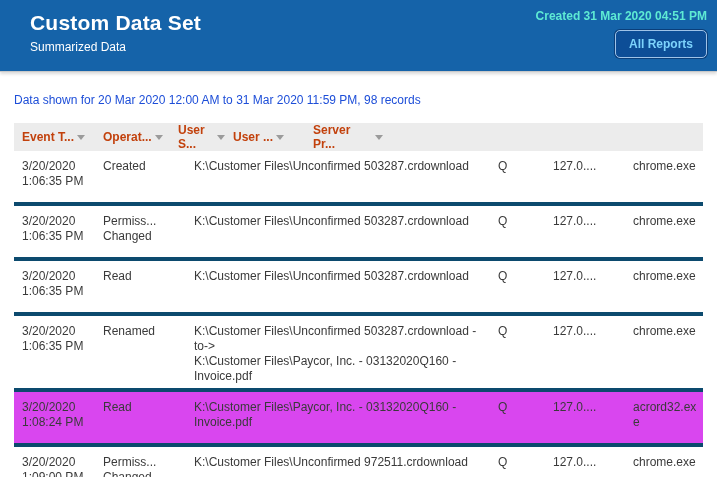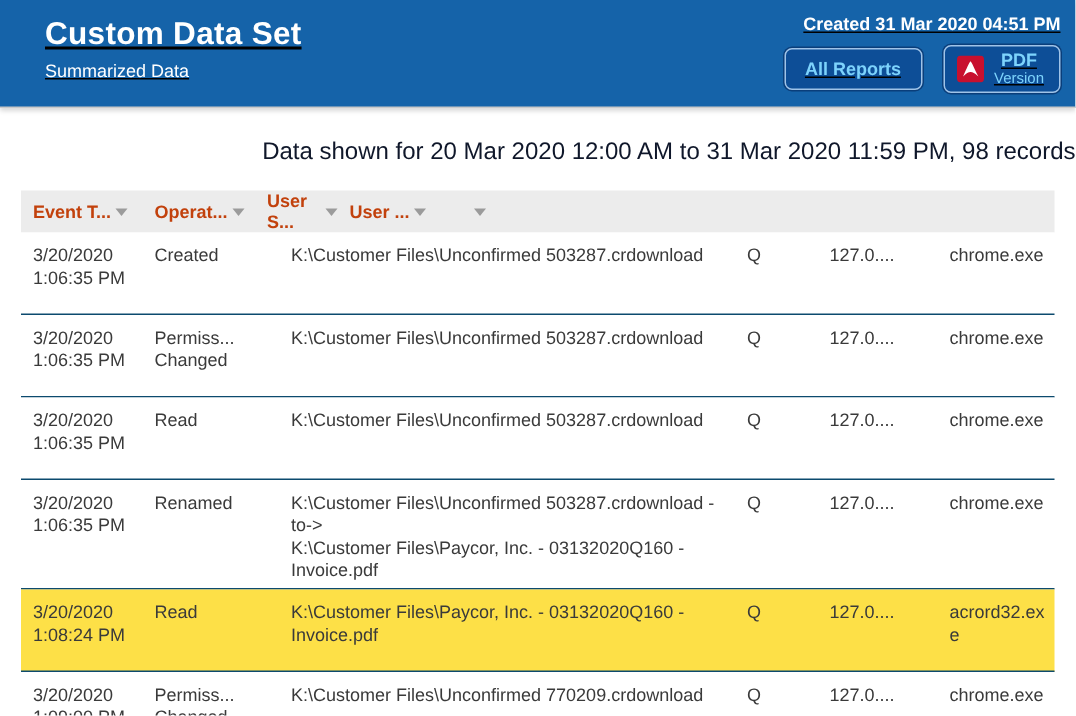--- a/index.html
+++ b/index.html
@@ -1,88 +1,76 @@
 <!DOCTYPE html>
 <html><head>
 <meta charset="utf-8">
 <style>
   * { margin: 0; padding: 0; box-sizing: border-box; }
   html, body { width: 717px; height: 477px; background: #ffffff; overflow: hidden;
     font-family: "Liberation Sans", sans-serif; }
 
   
   .top-band { height: 72px; background: #1563a9; display: flex; justify-content: space-between;
-    border-bottom: 1px solid #c9c9c9; box-shadow: 0 2px 3px rgba(0,0,0,0.15); position: relative; text-decoration: underline; }
+    border-bottom: 1px solid #c9c9c9; box-shadow: 0 2px 3px rgba(0,0,0,0.15); position: relative; }
   .band-left { padding: 11px 0 0 30px; color: #ffffff; }
   .report-title { font-size: 21px; font-weight: bold; letter-spacing: 0.2px; }
   .report-subtitle { font-size: 12px; margin-top: 5px; }
   .band-right { padding: 9px 10px 0 0; text-align: right; }
-  .created-text { color: #ffffff; font-size: 12px; font-weight: bold; }
+  .created-text { color: #5eead4; font-size: 12px; font-weight: bold; }
   .band-buttons { display: flex; align-items: center; justify-content: flex-end; gap: 14px; margin-top: 7px; }
   .band-btn { background: #0d4e97; color: #7dd3fc; border: 1px solid #9fc3e8; border-radius: 5px;
     box-shadow: 0 0 0 1px #0a3e7a; font-family: "Liberation Sans", sans-serif; cursor: pointer;
     display: flex; align-items: center; justify-content: center; }
   .all-reports-btn { padding: 6px 13px; font-size: 12px; font-weight: bold; }
   .pdf-btn { padding: 3px 10px 3px 8px; gap: 7px; }
   .pdf-icon { width: 18px; height: 18px; display: block; }
   .pdf-text-col { display: flex; flex-direction: column; align-items: center; line-height: 1.1; }
   .pdf-label { font-size: 12px; font-weight: bold; }
   .pdf-sublabel { font-size: 10px; }
 
   
-  .info-line { margin: 21px 0 0 14px; font-size: 16px; color: #0f172a; text-align: right; }
+  .info-line { margin: 21px 0 0 14px; font-size: 12px; color: #1d4ed8; }
 
   
   .data-table { margin: 16px 14px 0 14px; width: 689px; }
   .thead { display: flex; background: #ececec; height: 28px; align-items: center;
     color: #c2410c; font-size: 12px; font-weight: bold; }
   .th { display: flex; align-items: center; padding-left: 8px; cursor: pointer; }
   .filter-caret { width: 0; height: 0; border-left: 4px solid transparent;
     border-right: 4px solid transparent; border-top: 5px solid #9b9b9b; margin-left: 3px;
     display: inline-block; cursor: pointer; }
   .th-filename .filter-caret { margin-left: auto; margin-right: 8px; }
 
   .col-time   { width: 81px;  flex: none; }
   .col-op     { width: 75px;  flex: none; }
   .col-file   { width: 320px; flex: none; }
   .col-size   { width: 55px;  flex: none; }
   .col-user   { width: 80px;  flex: none; }
   .col-server { width: 78px;  flex: none; }
 
-  .trow { display: flex; min-height: 55px; border-bottom: 1px solid #0c4a6e;
+  .trow { display: flex; min-height: 55px; border-bottom: 4px solid #0c4a6e;
     font-size: 12px; color: #3a3a3a; background: #ffffff; }
-  .trow.alt { background: #fde047; }
+  .trow.alt { background: #d946ef; }
   .td { padding: 8px 6px 4px 8px; line-height: 15px; word-wrap: break-word; }
   .file-line { min-height: 0; margin-left: 16px; }
 </style>
 </head>
 <body>
 
 <div class="top-band">
   <div class="band-left">
     <div class="report-title">Custom Data Set</div>
     <div class="report-subtitle">Summarized Data</div>
   </div>
   <div class="band-right">
     <div class="created-text">Created 31 Mar 2020 04:51 PM</div>
     <div class="band-buttons">
       <button class="band-btn all-reports-btn">
         <span>All Reports</span>
-      </button>
-      <button class="band-btn pdf-btn">
-        <span class="pdf-icon">
-          <svg width="18" height="18" viewBox="0 0 20 20">
-            <rect width="20" height="20" rx="3" fill="#c8102e"></rect>
-            <path d="M4.5 15.5 C7.2 9.5 9 5 10 4.2 C11 5 13 10 15.8 15.5 C13 13.2 11.8 12.3 10.1 12.3 C8.4 12.3 6.8 13.4 4.5 15.5 Z" fill="#ffffff"></path>
-          </svg>
-        </span>
-        <span class="pdf-text-col">
-          <span class="pdf-label">PDF</span>
-          <span class="pdf-sublabel">Version</span>
-        </span>
       </button>
     </div>
   </div>
 </div>
 
 <div class="info-line">Data shown for 20 Mar 2020 12:00 AM to 31 Mar 2020 11:59 PM, 98 records</div>
 
 <div class="data-table">
   <div class="thead">
     <div class="th col-time">
@@ -95,20 +83,21 @@
     </div>
     <div class="th col-size">
       <span>User S...</span>
       <span class="filter-caret"></span>
     </div>
     <div class="th col-user">
       <span>User ...</span>
       <span class="filter-caret"></span>
     </div>
     <div class="th col-server">
+      <span>Server Pr...</span>
       <span class="filter-caret"></span>
     </div>
   </div>
 
   <div class="trow">
     <div class="td col-time">3/20/2020 1:06:35 PM</div>
     <div class="td col-op">Created</div>
     <div class="td col-file">
       <div class="file-line">K:\Customer Files\Unconfirmed 503287.crdownload</div>
       <div class="file-line"></div>
@@ -168,21 +157,21 @@
     </div>
     <div class="td col-size">Q</div>
     <div class="td col-user">127.0....</div>
     <div class="td col-server">acrord32.exe</div>
   </div>
 
   <div class="trow">
     <div class="td col-time">3/20/2020 1:09:00 PM</div>
     <div class="td col-op">Permiss... Changed</div>
     <div class="td col-file">
-      <div class="file-line">K:\Customer Files\Unconfirmed 770209.crdownload</div>
+      <div class="file-line">K:\Customer Files\Unconfirmed 972511.crdownload</div>
       <div class="file-line"></div>
       <div class="file-line"></div>
     </div>
     <div class="td col-size">Q</div>
     <div class="td col-user">127.0....</div>
     <div class="td col-server">chrome.exe</div>
   </div>
 </div>
 
 </body></html>

